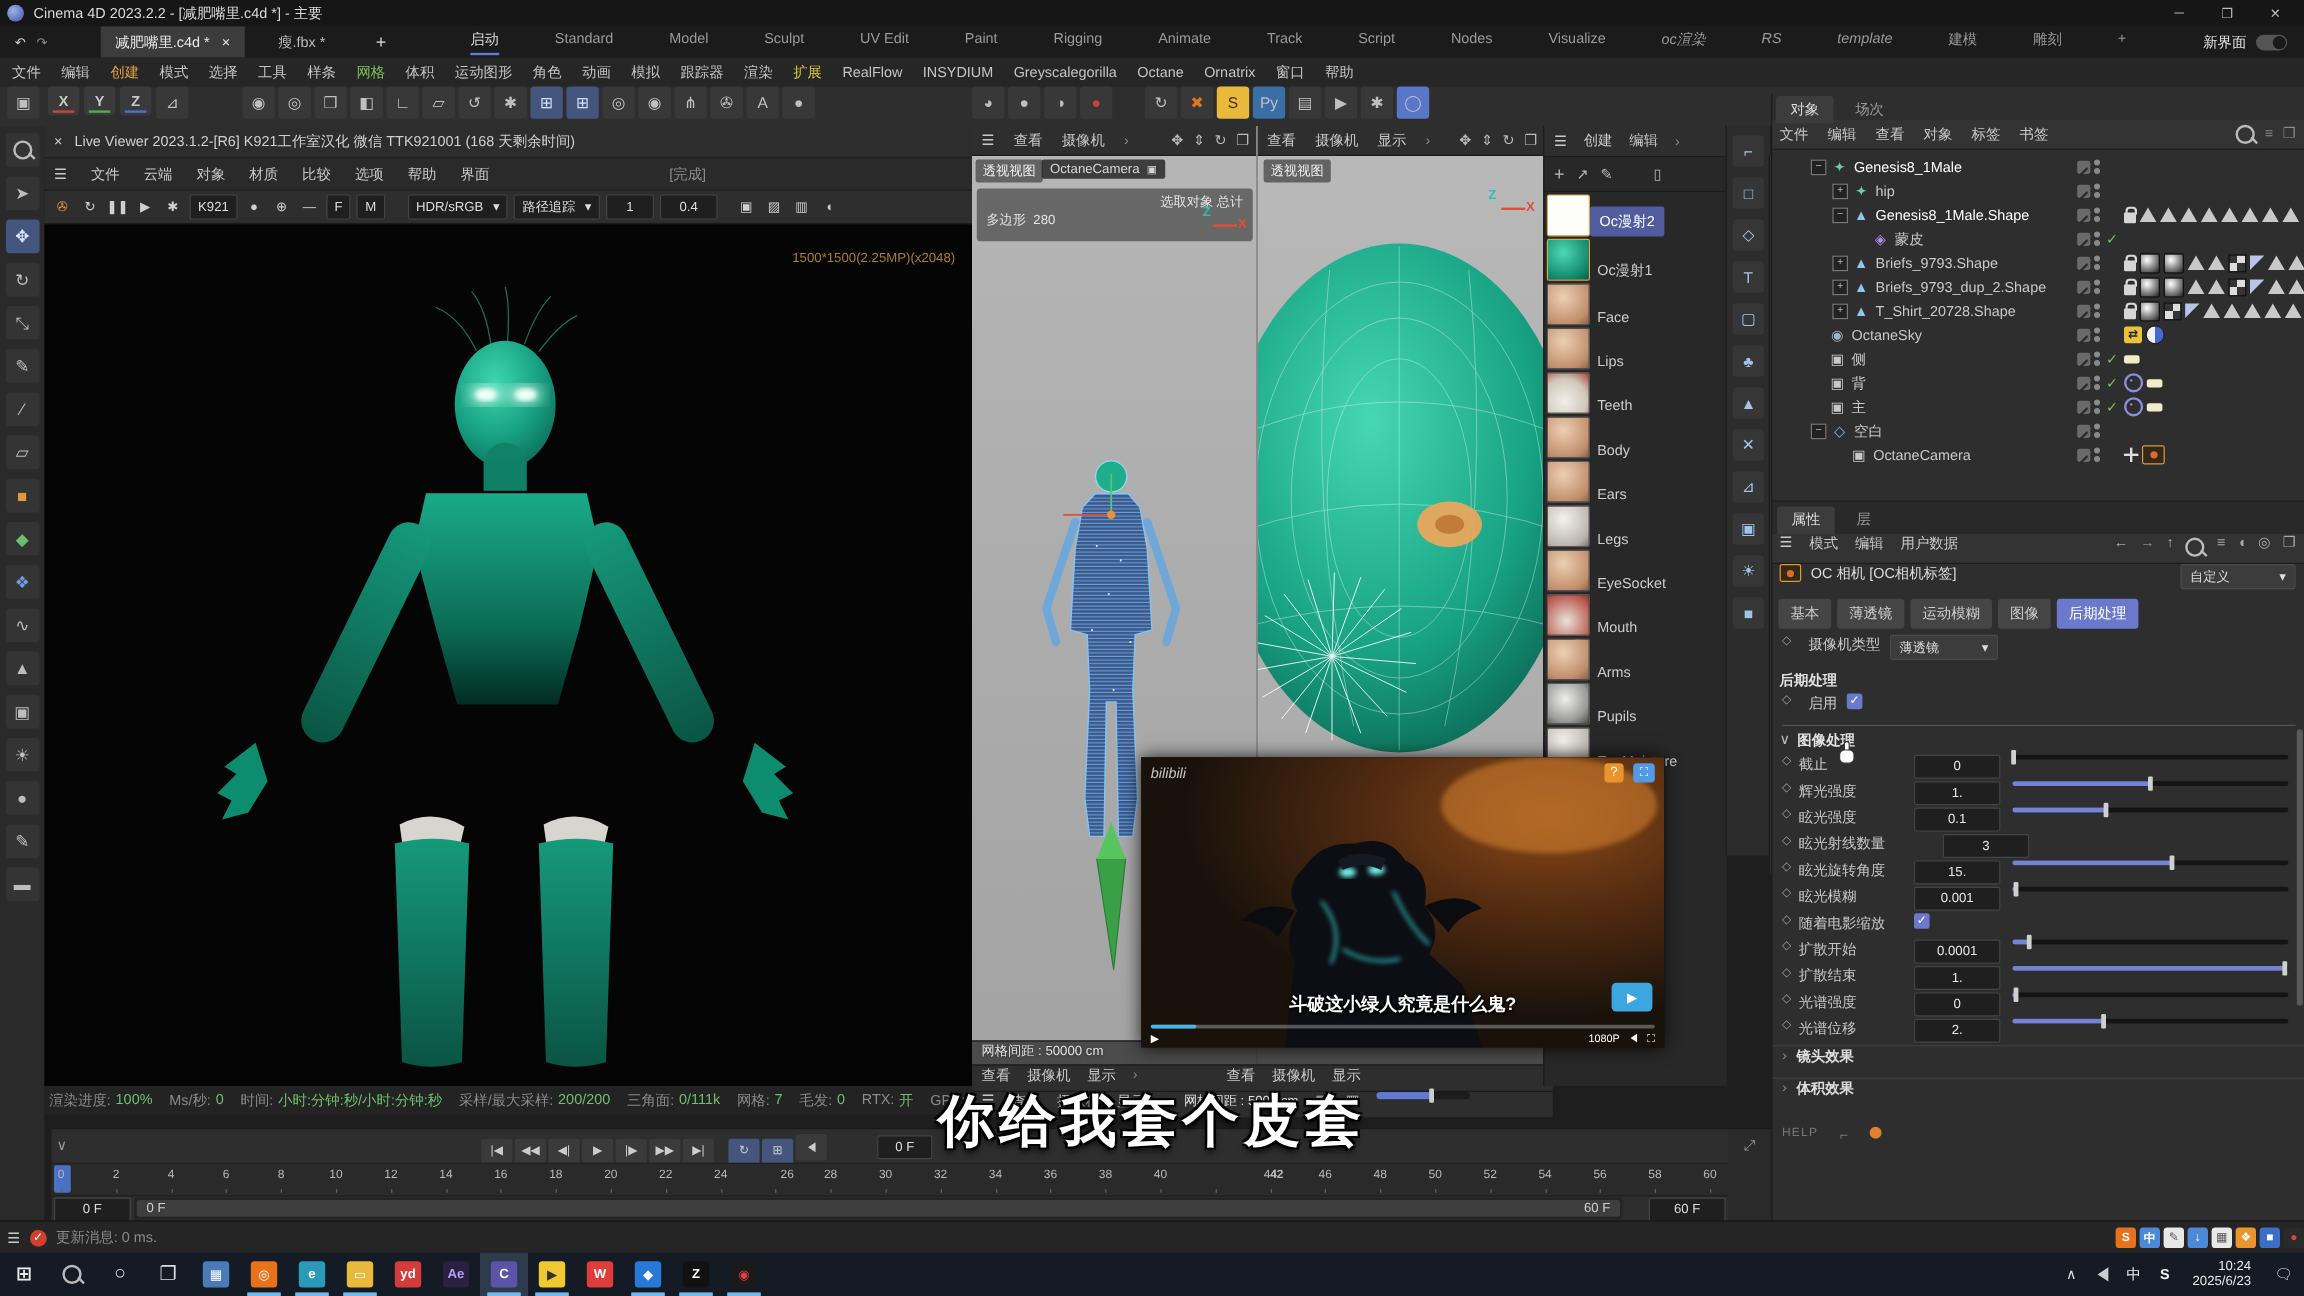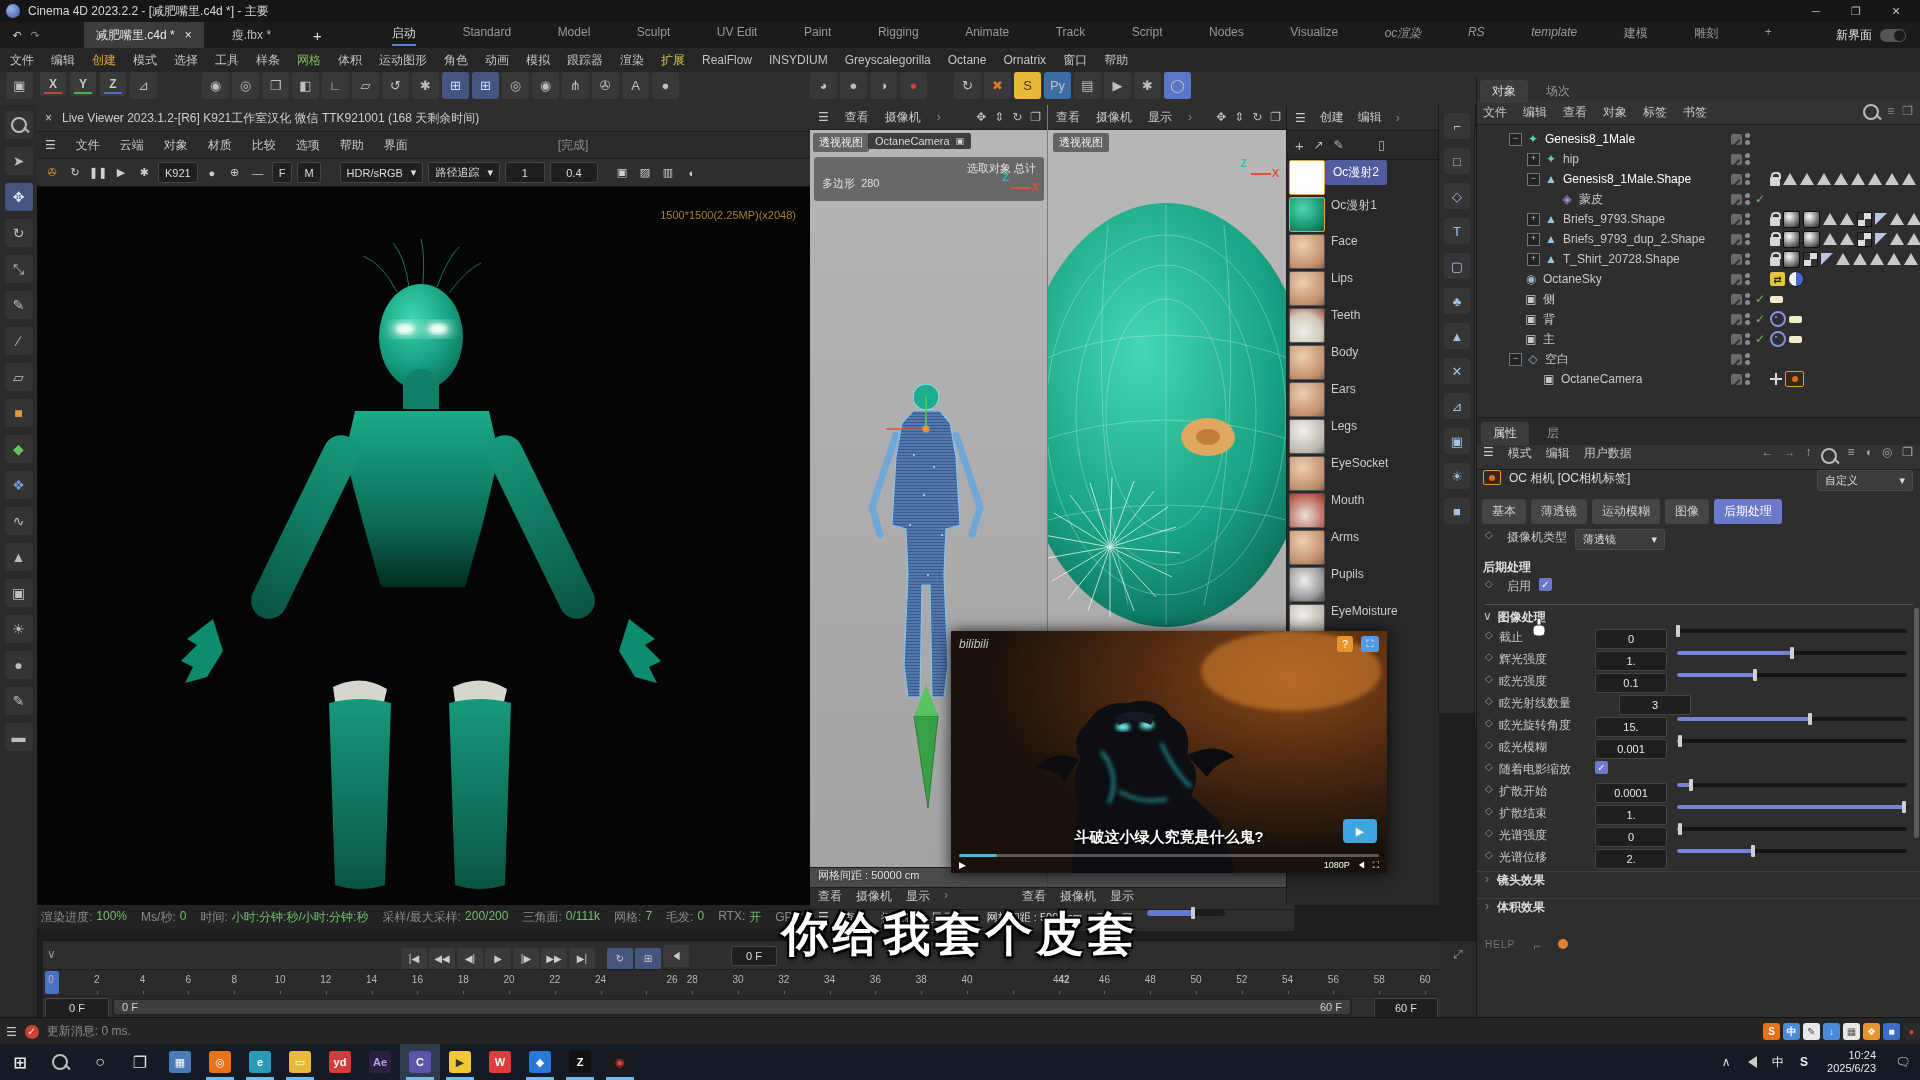--- a/index.html
+++ b/index.html
@@ -53,21 +53,21 @@
   .vpmenu{height:24px;background:#2e2e2e;display:flex;align-items:center;gap:16px;padding-left:8px;border-bottom:1px solid #1c1c1c;}
   .vplabel{position:absolute;background:rgba(90,90,90,.9);color:#efefef;font-size:11px;padding:2px 6px;border-radius:2px;}
   .campill{position:absolute;background:rgba(40,40,40,.85);color:#d8d8d8;font-size:11px;padding:2px 7px;border-radius:2px;display:flex;gap:6px;align-items:center;}
   .axis{position:absolute;font-size:11px;font-weight:bold;}
   .gridlabel{position:absolute;color:#e2e2e2;font-size:11px;text-shadow:0 1px 2px #333;}
   .midbar{position:absolute;left:0;width:476px;background:#2e2e2e;display:flex;gap:14px;padding-left:8px;border-top:1px solid #1c1c1c;}
   
   #matpanel{left:1286px;top:105px;width:152px;height:800px;background:#282828;border-left:1px solid #1b1b1b;}
   #matmenu{height:25px;display:flex;align-items:center;gap:14px;padding-left:8px;background:#2e2e2e;border-bottom:1px solid #1b1b1b;}
   #maticons{height:28px;display:flex;align-items:center;gap:10px;padding-left:8px;border-bottom:1px solid #1b1b1b;color:#bbb;}
-  .matrow{display:flex;align-items:flex-start;height:37px;}
+  .matrow{display:flex;align-items:flex-end;height:37px;}
   .matthumb{width:34px;height:33px;margin-left:2px;border:1px solid #555;background:#8a8a8a;border-radius:2px;flex:none;}
   .matname{padding:0 6px;font-size:12px;color:#ccc;white-space:nowrap;}
   .matrow.sel .matname{background:#515c9e;color:#fff;padding:4px 8px;border-radius:2px;}
   .th-white{background:#fdfdfb;}
   .th-teal{background:radial-gradient(circle at 38% 32%,#4fd8b5,#128a6c 70%,#0a5c48);}
   .th-skin{background:radial-gradient(circle at 38% 32%,#eccfb2,#c08d6b 75%,#8a5f48);}
   .th-teeth{background:radial-gradient(circle at 40% 70%,#f2efe8,#cfc8ba 60%,#a8433a);}
   .th-pale{background:radial-gradient(circle at 38% 32%,#f4f2ee,#b9b4ac 75%,#7c7870);}
   .th-mouth{background:radial-gradient(circle at 45% 65%,#e8e2d8,#b8544a 80%,#7e322c);}
   .th-arms{background:radial-gradient(circle at 38% 32%,#ecd0b4,#c08f6d 70%,#8a5f48),linear-gradient(120deg,transparent 40%,#f0ece4 45%,transparent 60%);}
@@ -1152,21 +1152,21 @@
         <span class="tick" style="left: 374.4px;">16</span>
         <span class="tickdot" style="left: 374.4px;"></span>
         <span class="tick" style="left: 420.2px;">18</span>
         <span class="tickdot" style="left: 420.2px;"></span>
         <span class="tick" style="left: 466px;">20</span>
         <span class="tickdot" style="left: 466px;"></span>
         <span class="tick" style="left: 511.8px;">22</span>
         <span class="tickdot" style="left: 511.8px;"></span>
         <span class="tick" style="left: 557.6px;">24</span>
         <span class="tickdot" style="left: 557.6px;"></span>
-        <span class="tick" style="left: 629px;">26</span>
+        <span class="tick" style="left: 613px;">26</span>
         <span class="tickdot" style="left: 603.4px;"></span>
         <span class="tick" style="left: 649.2px;">28</span>
         <span class="tickdot" style="left: 649.2px;"></span>
         <span class="tick" style="left: 695px;">30</span>
         <span class="tickdot" style="left: 695px;"></span>
         <span class="tick" style="left: 740.8px;">32</span>
         <span class="tickdot" style="left: 740.8px;"></span>
         <span class="tick" style="left: 786.6px;">34</span>
         <span class="tickdot" style="left: 786.6px;"></span>
         <span class="tick" style="left: 832.4px;">36</span>

